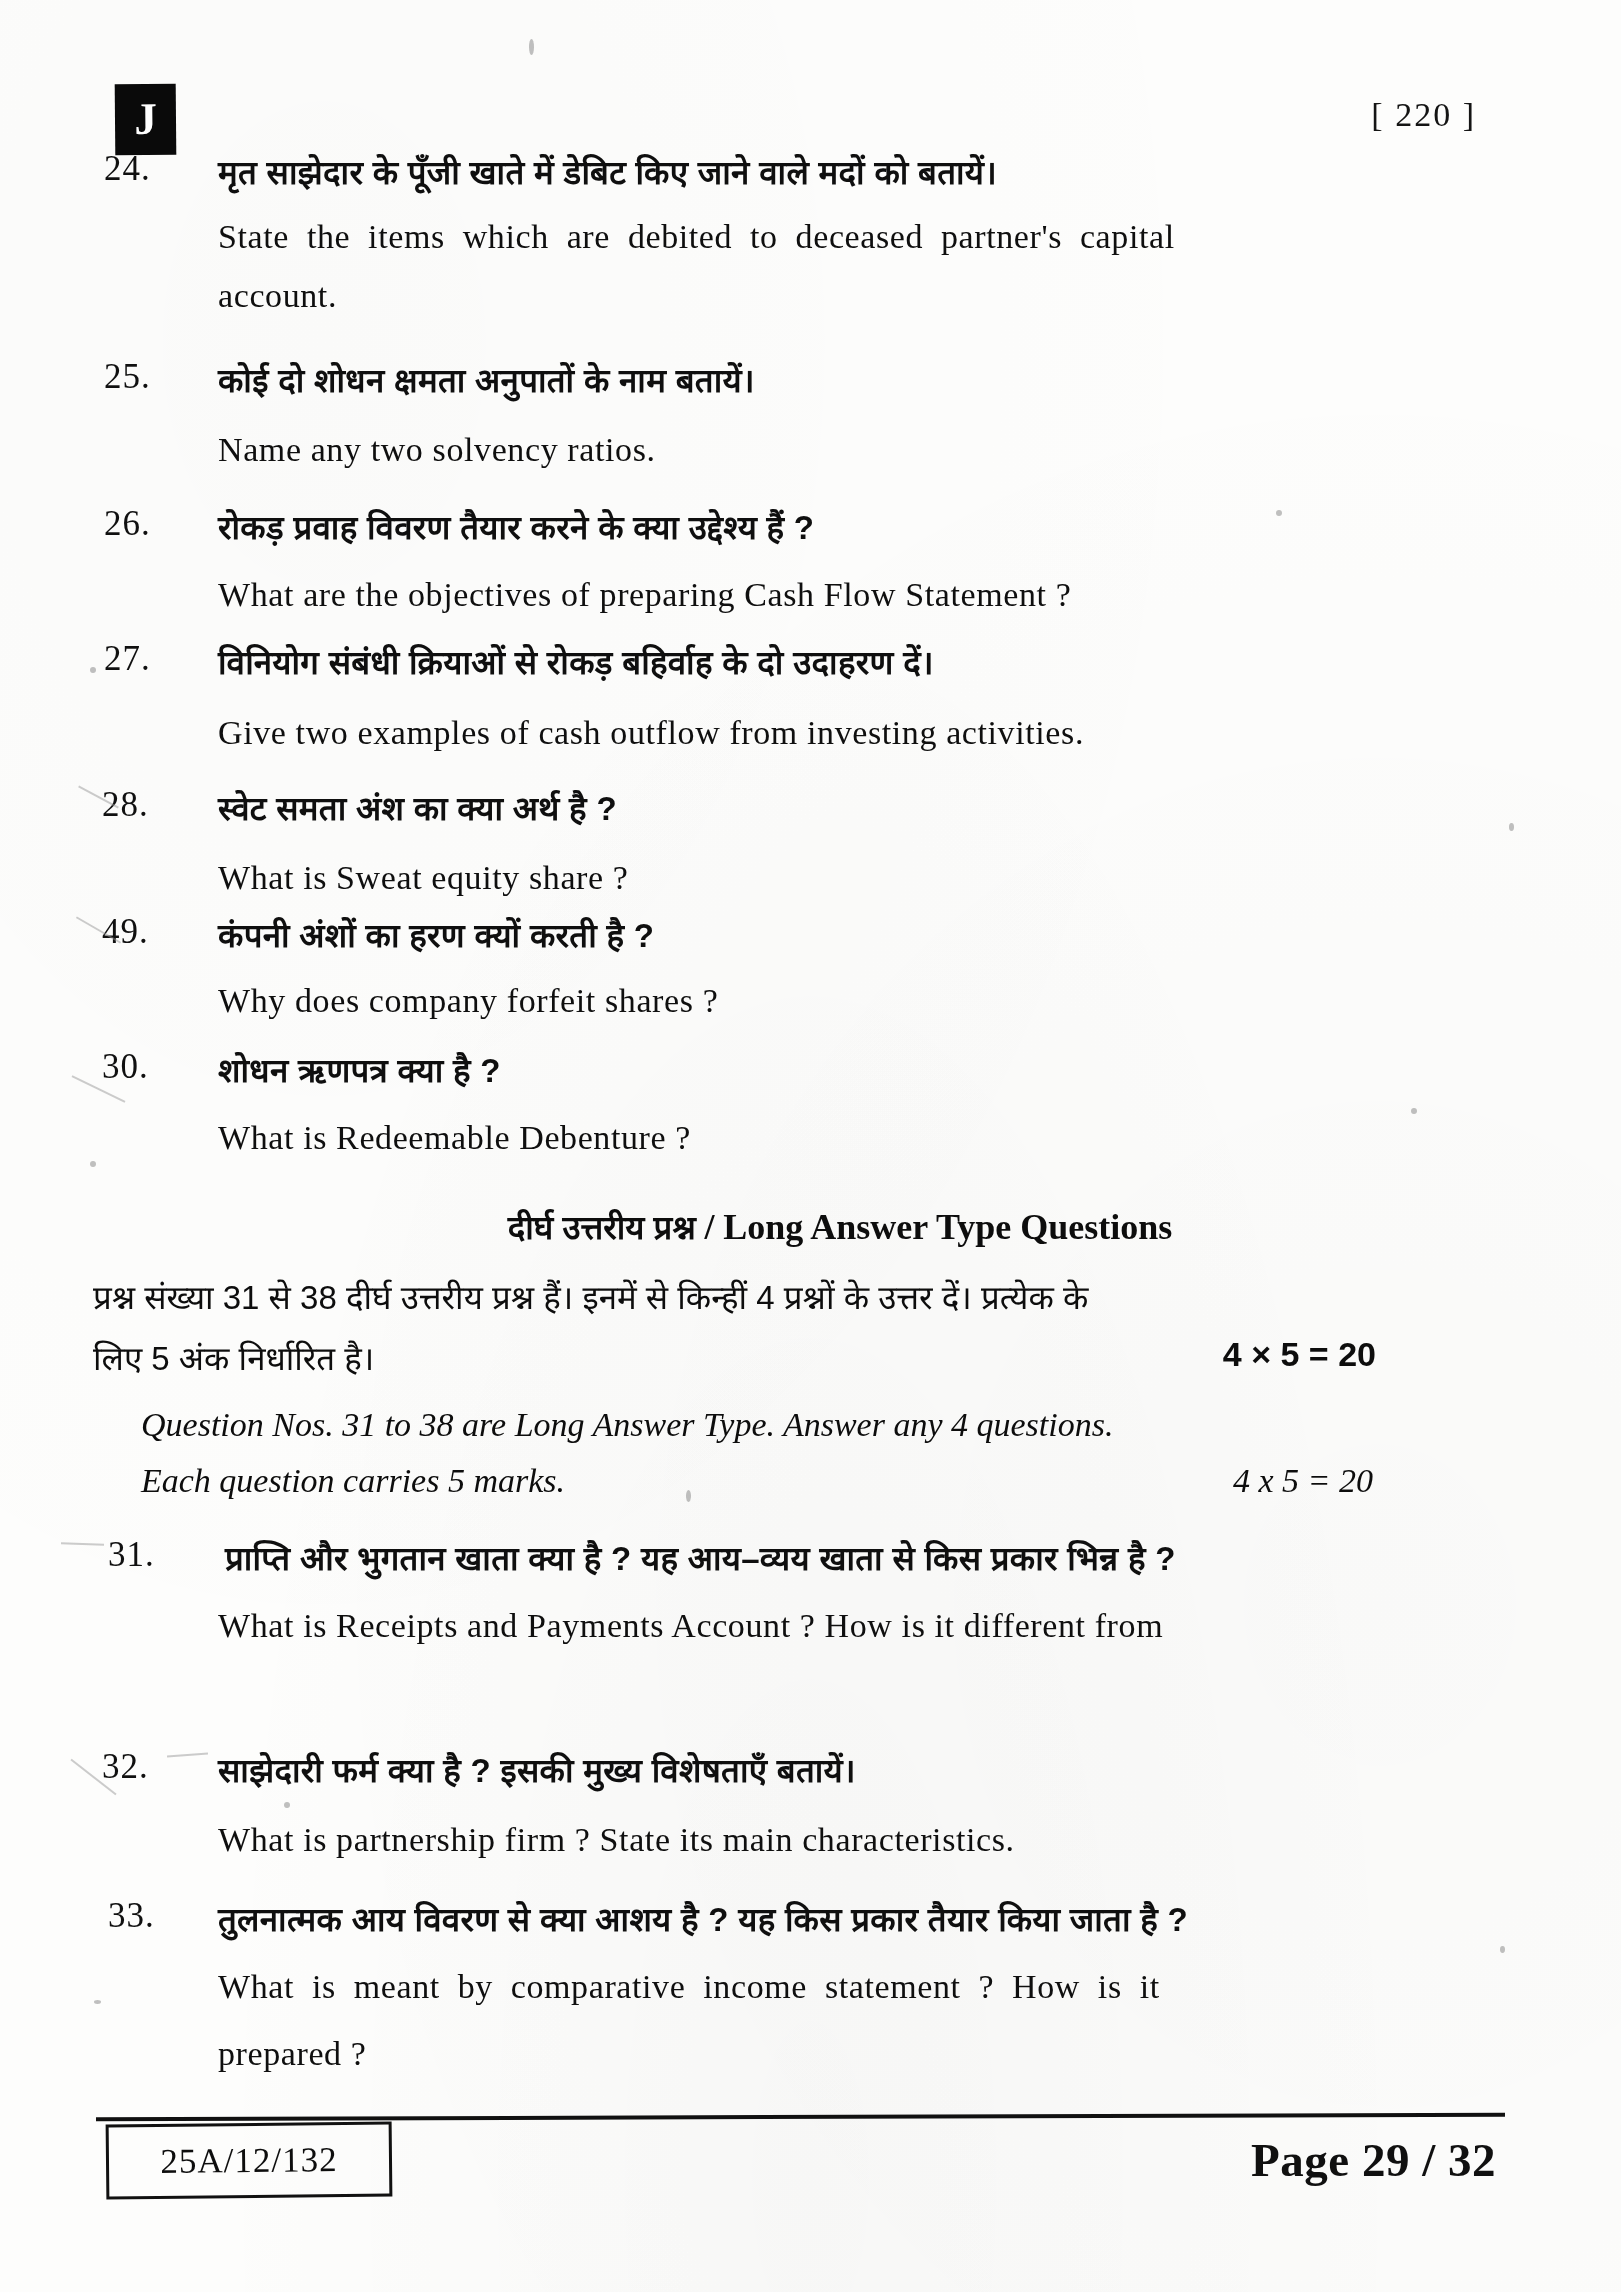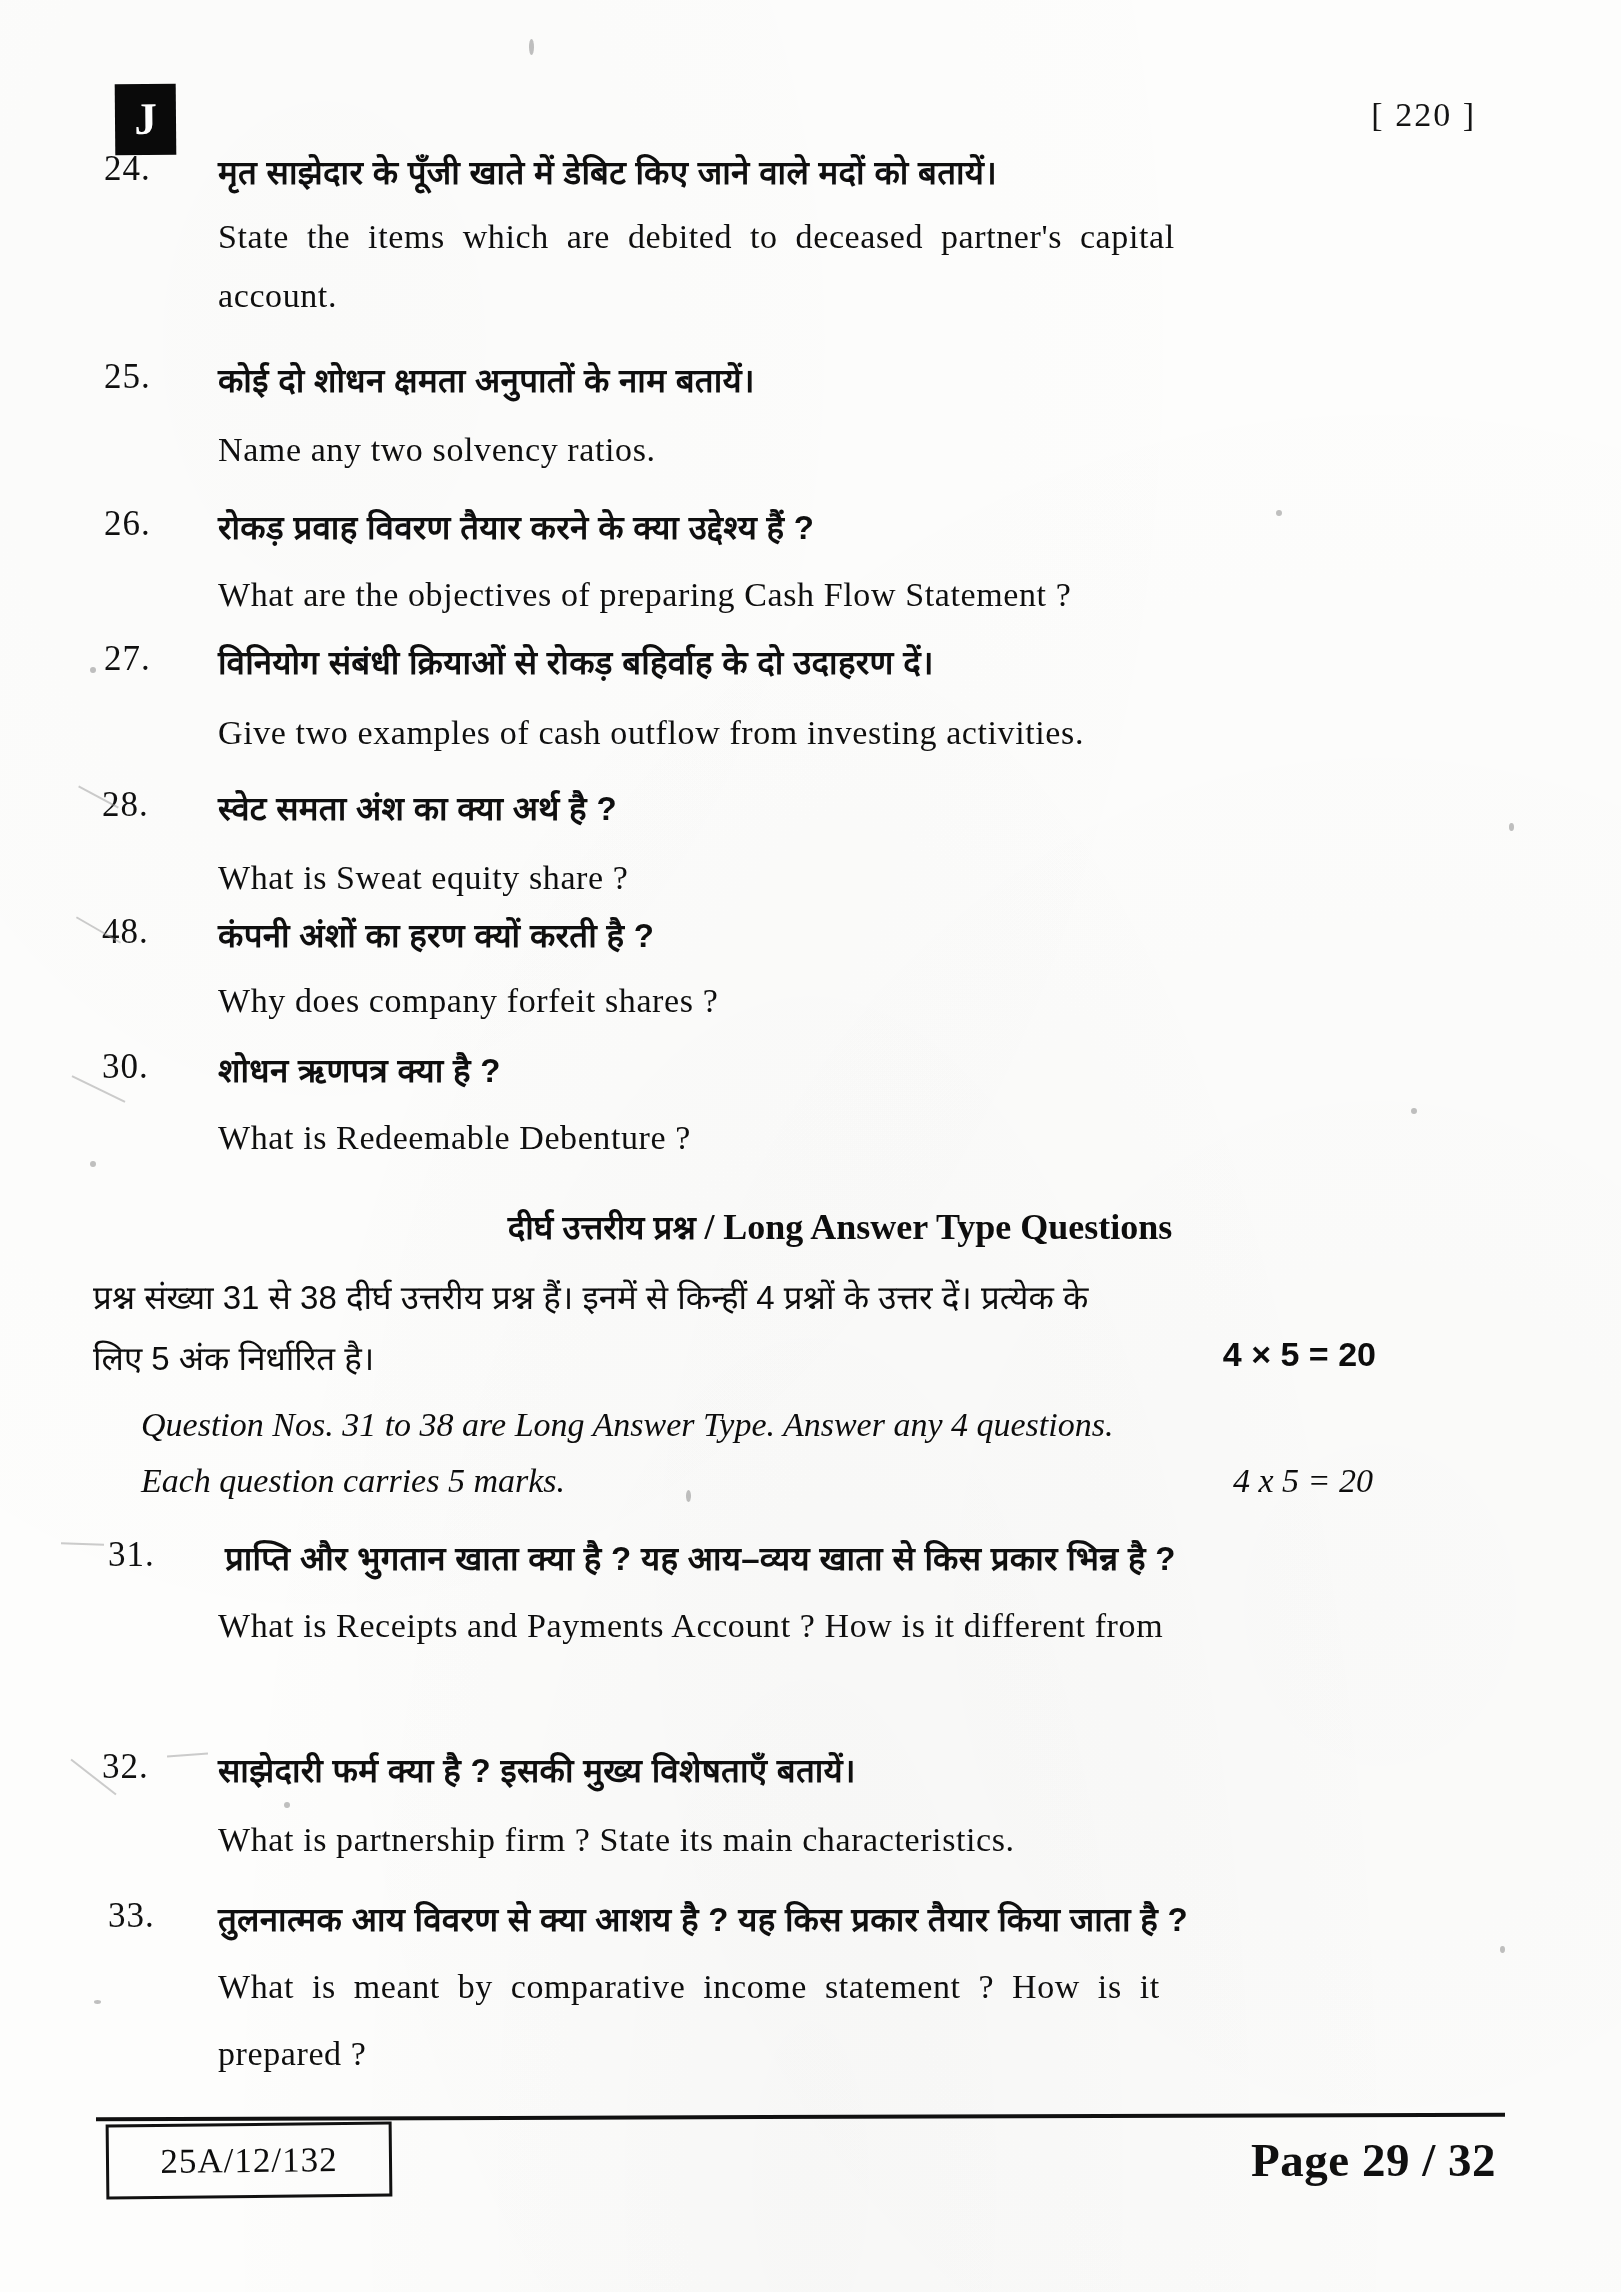--- a/index.html
+++ b/index.html
@@ -227,21 +227,21 @@
   <div class="line hindi" style="top:504px;">रोकड़ प्रवाह विवरण तैयार करने के क्या उद्देश्य हैं ?</div>
 
   <div class="qnum" style="left:104px; top:639px;">27.</div>
   <div class="line hindi" style="top:639px;">विनियोग संबंधी क्रियाओं से रोकड़ बहिर्वाह के दो उदाहरण दें।</div>
   <div class="line eng" style="top:714px;">Give two examples of cash outflow from investing activities.</div>
 
   <div class="qnum" style="left:102px; top:785px;">28.</div>
   <div class="line hindi" style="top:785px;">स्वेट समता अंश का क्या अर्थ है ?</div>
   <div class="line eng" style="top:859px;">What is Sweat equity share ?</div>
 
-  <div class="qnum" style="left:102px; top:912px;">48.</div>
+  <div class="qnum" style="left:102px; top:912px;">49.</div>
   <div class="line hindi" style="top:912px;">कंपनी अंशों का हरण क्यों करती है ?</div>
   <div class="line eng" style="top:982px;">Why does company forfeit shares ?</div>
 
   <div class="qnum" style="left:102px; top:1047px;">30.</div>
   <div class="line hindi" style="top:1047px;">शोधन ऋणपत्र क्या है ?</div>
   <div class="line eng" style="top:1119px;">What is Redeemable Debenture ?</div>
 
   <div id="section-heading">
     <span class="sh-hi">दीर्घ उत्तरीय प्रश्न</span>
     <span class="sh-en">/</span>

